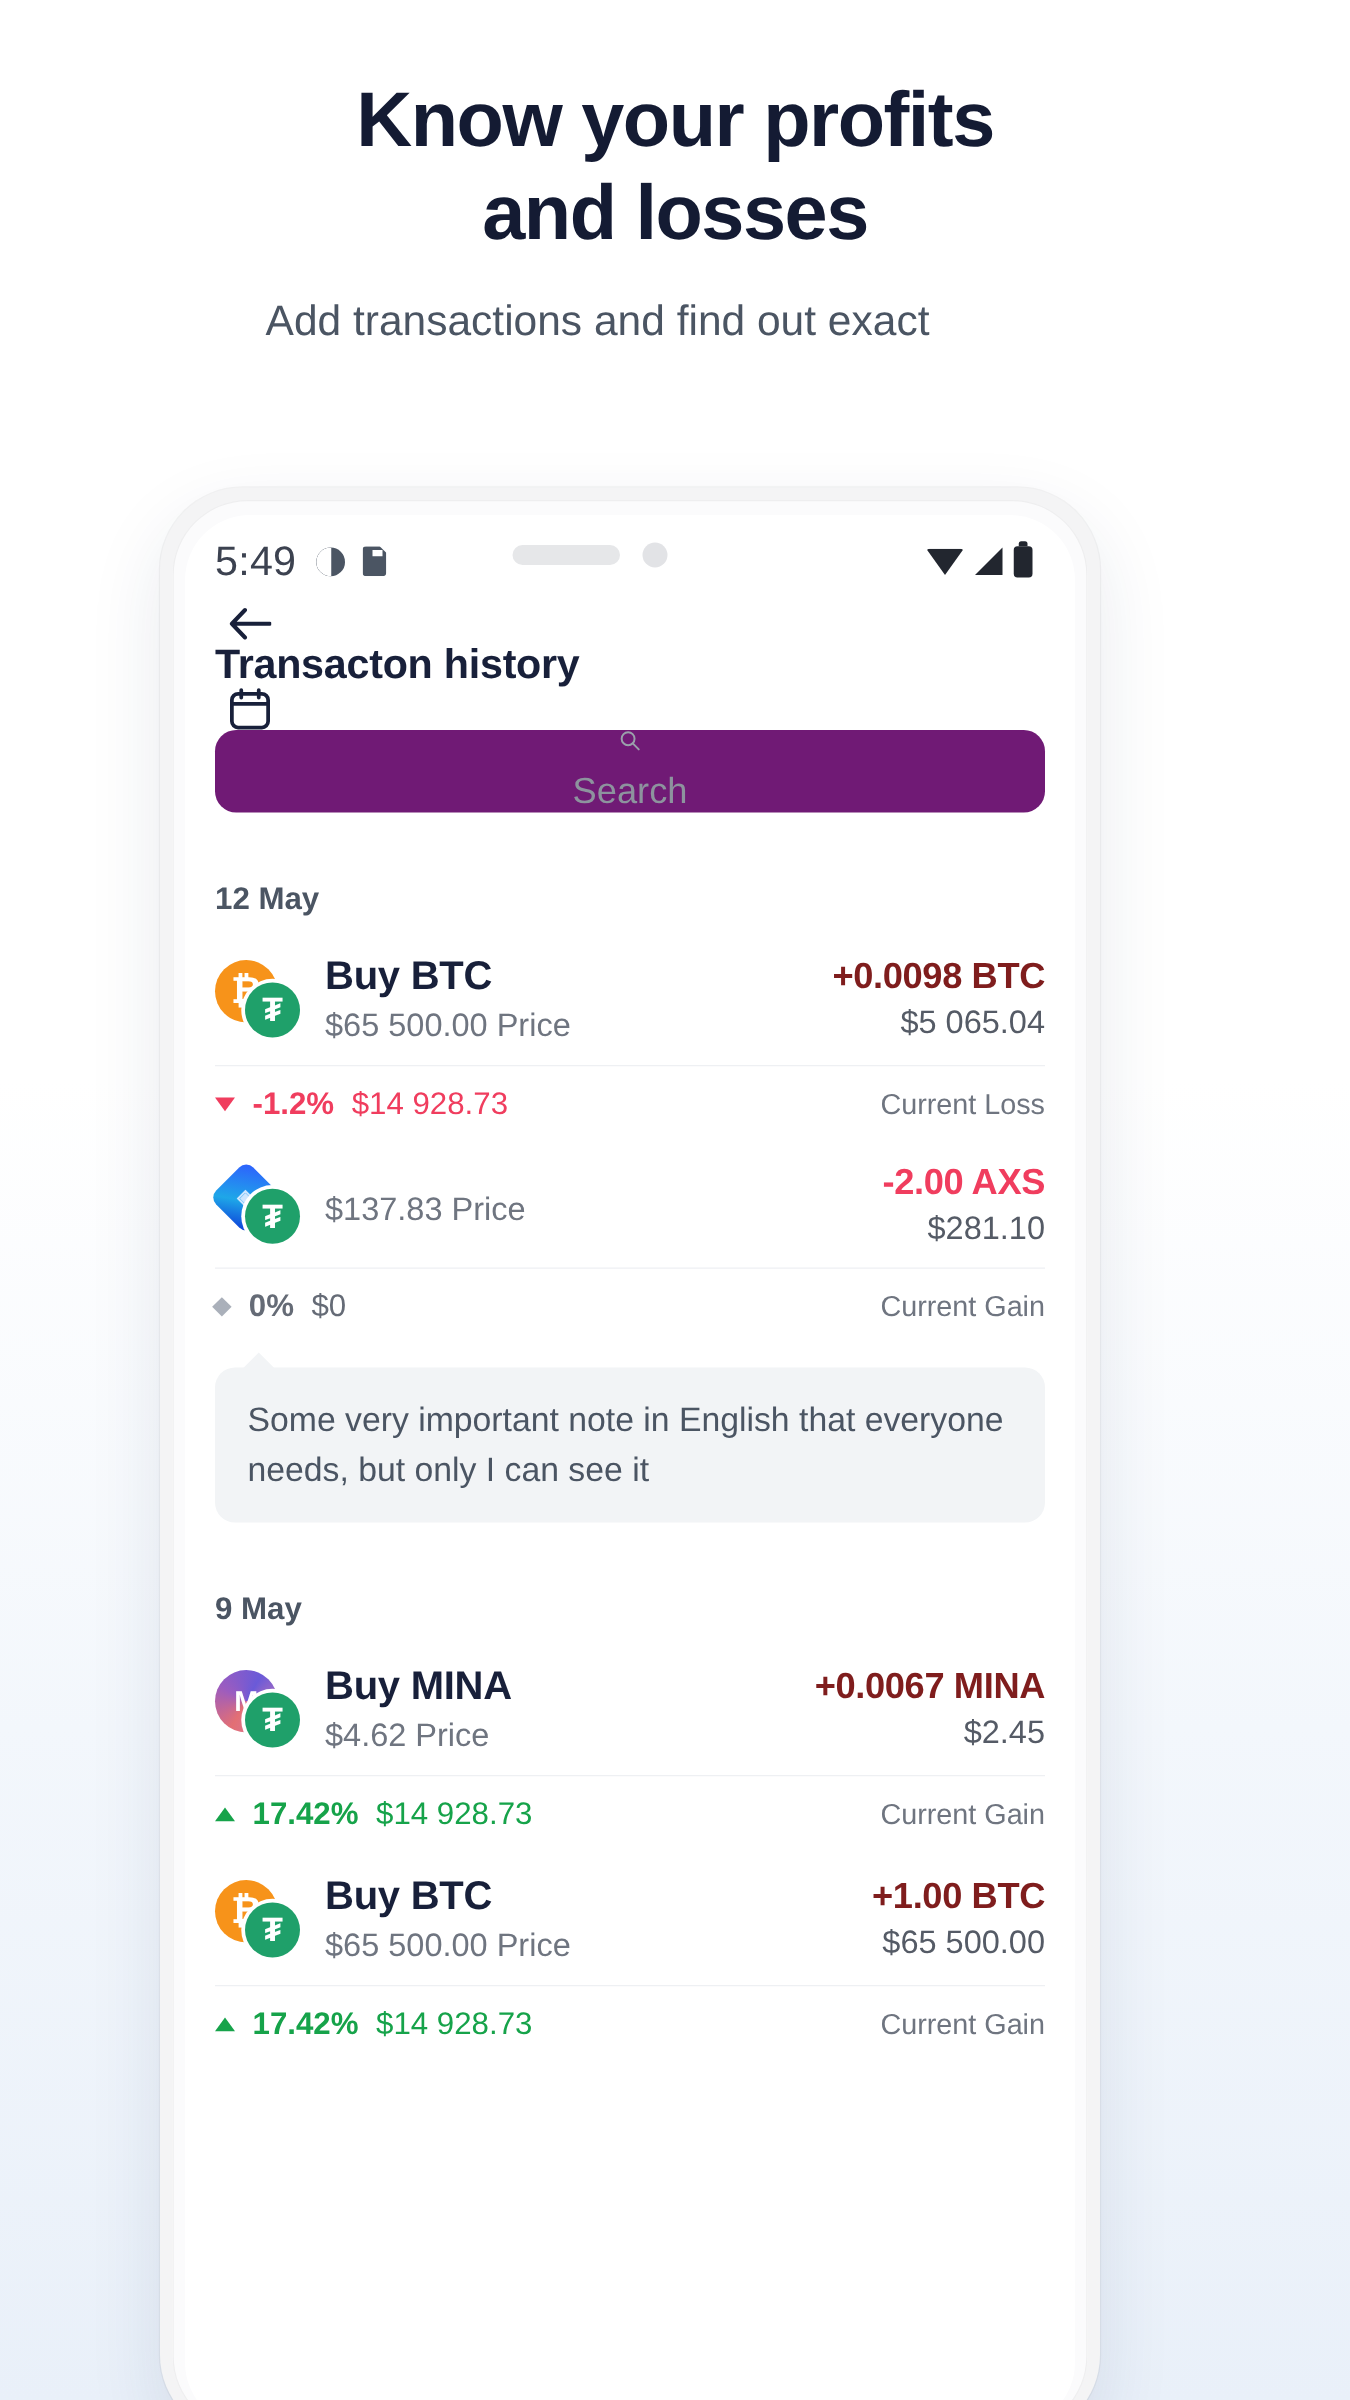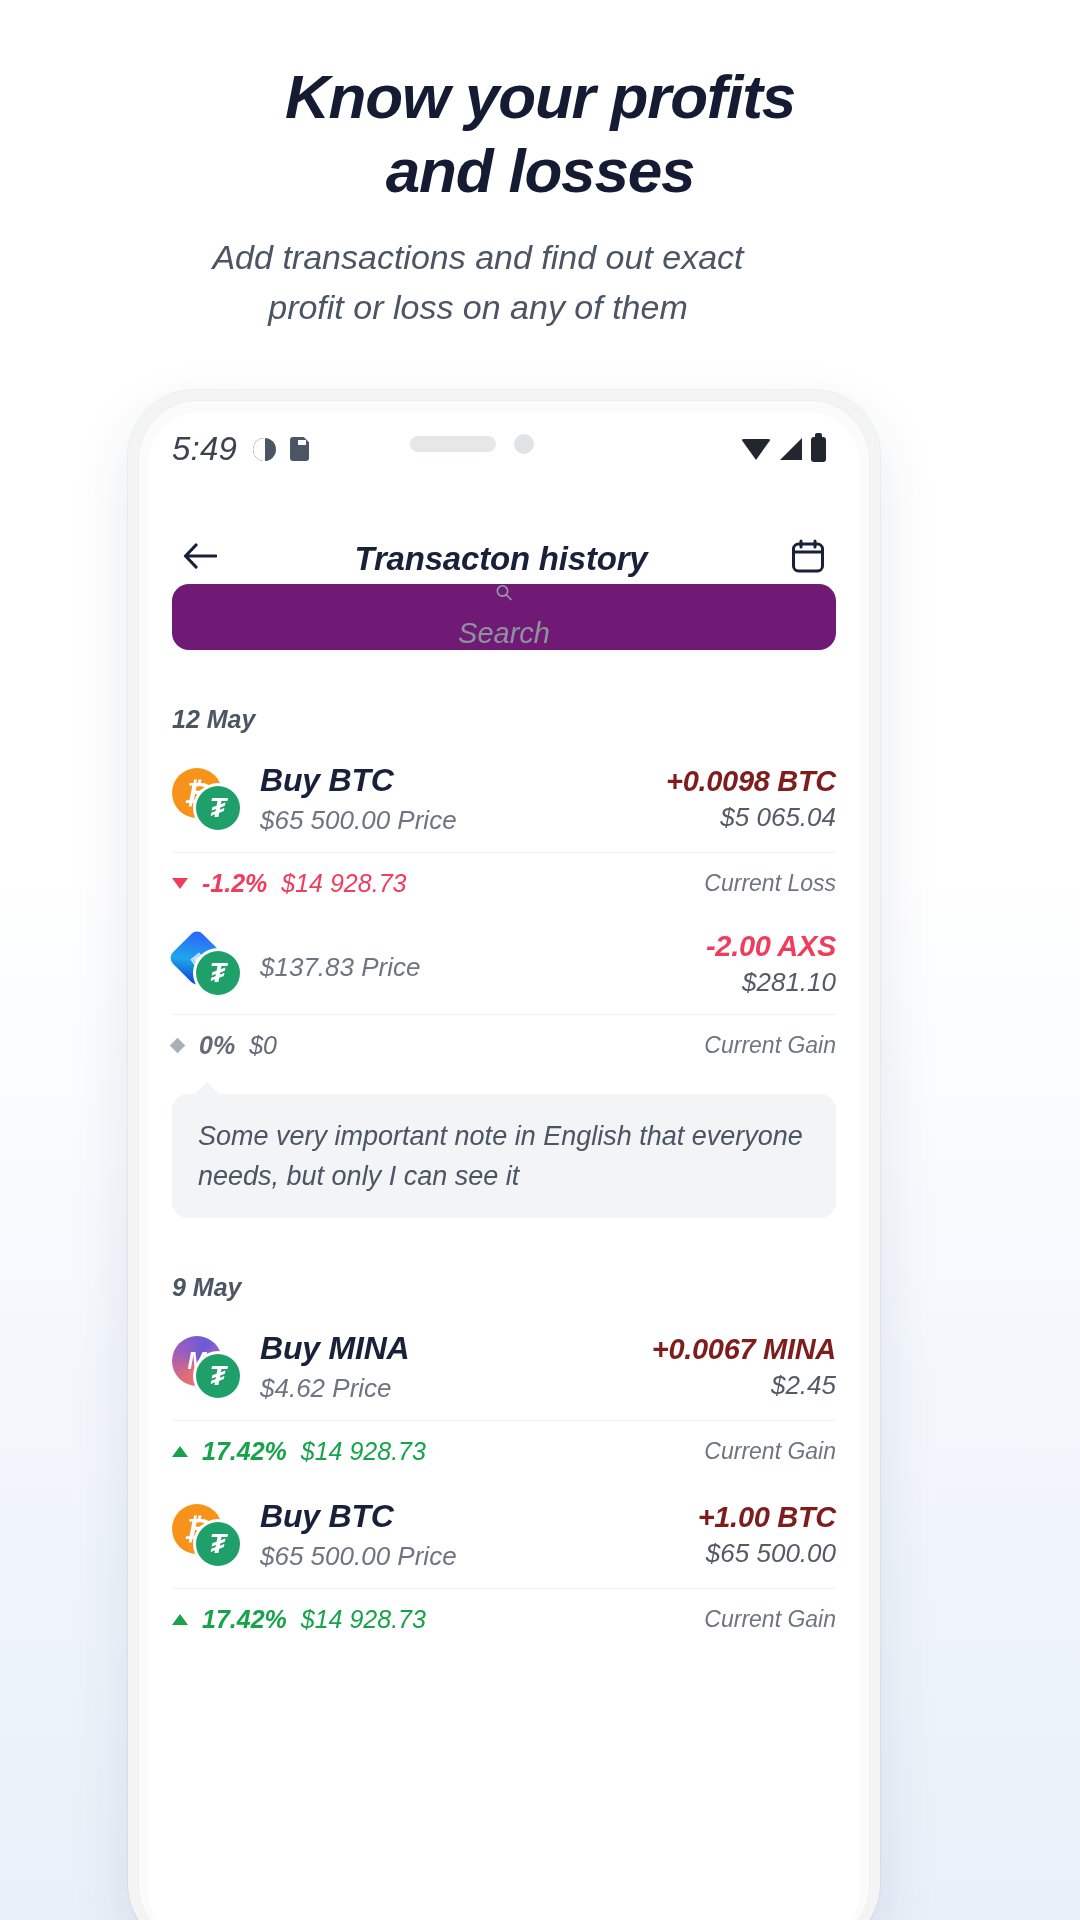--- a/index.html
+++ b/index.html
@@ -7,21 +7,20 @@
     width: 1080px; height: 1920px;
     font-family: "Liberation Sans", sans-serif;
     background: #ffffff;
     overflow: hidden;
   }
   .page {
     position: relative;
     width: 1080px; height: 1920px;
     background: linear-gradient(180deg, #ffffff 0%, #ffffff 45%, #f3f7fc 72%, #e9f0f9 100%);
     overflow: hidden;
-    font-style: italic;
   }
 
   
   .headline {
     position: absolute;
     top: 60px; left: 0; width: 1080px;
     text-align: center;
     font-size: 62px;
     line-height: 74px;
     font-weight: bold;
@@ -131,22 +130,23 @@
     border-radius: 3px; position: relative;
   }
   .ic-battery::before {
     content: ""; position: absolute; left: 4px; top: -4px;
     width: 7px; height: 4px; background: #22262f; border-radius: 2px 2px 0 0;
   }
 
   
   .app-header {
     height: 92px;
-    display: flex; align-items: flex-end;
+    display: flex; align-items: flex-start;
     padding: 0 30px;
+    flex-direction: column;
   }
   .back-arrow {
     width: 44px; height: 44px;
     display: flex; align-items: center; justify-content: center;
     cursor: pointer;
   }
   .app-title {
     flex: 1;
     text-align: center;
     font-size: 33px;
@@ -280,21 +280,20 @@
 
 <div class="page">
 
   <div class="headline">
     <div>Know your profits</div>
     <div>and losses</div>
   </div>
 
   <div class="subtitle">
     <div>Add transactions and find out exact</div>
-    <div>profit or loss on any of them</div>
   </div>
 
   <div class="phone-outer"></div>
   <div class="phone-mid"></div>
 
   <div class="phone-screen">
 
     <div class="statusbar">
       <div class="sb-time">5:49</div>
       <div class="sb-left-icons">

